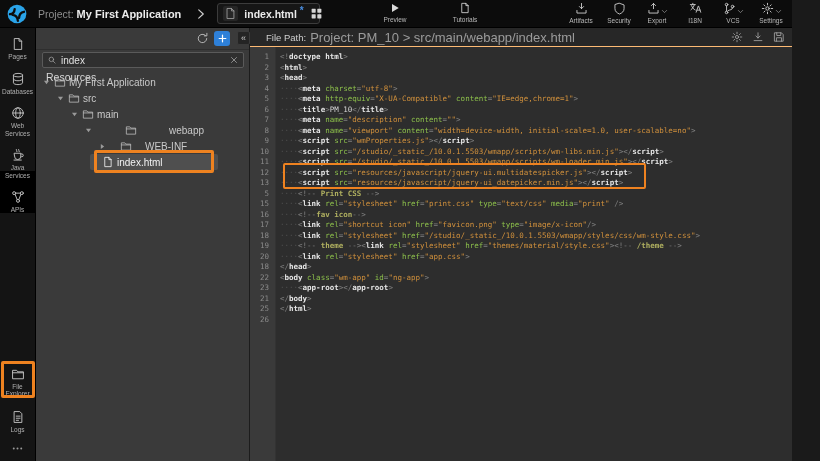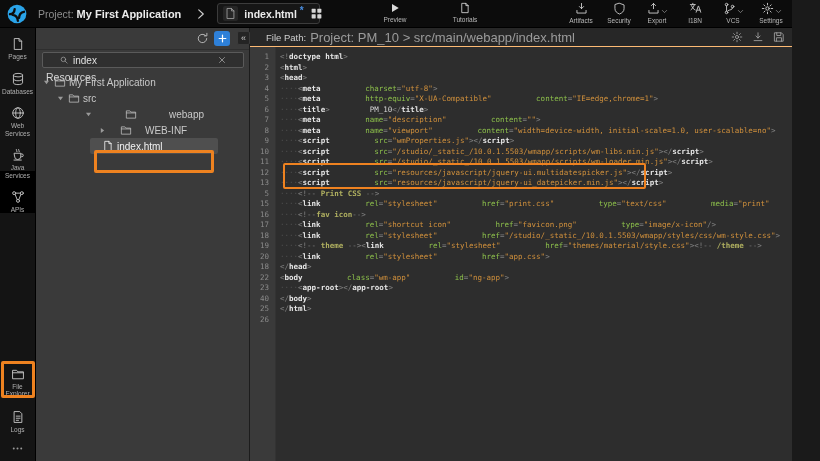--- a/index.html
+++ b/index.html
@@ -53,21 +53,21 @@
   .res-title{position:absolute;left:10px;top:5px;font-size:10.5px;color:#d8d8d8;margin-top:38px;}
   .res-refresh{position:absolute;left:160px;top:4px;width:13px;height:13px;color:#c2c2c2;}
   .res-plus{position:absolute;left:178px;top:3px;width:16px;height:15px;background:var(--blue,#2e80d8);
             border-radius:3px;color:#fff;display:flex;align-items:center;justify-content:center;}
   .res-plus .ic{width:11px;height:11px;}
   .collapse-btn{position:absolute;left:201px;top:3px;width:13px;height:14px;background:#242424;
             border:1px solid #3a3a3a;border-radius:2px;color:#c9c9c9;font-size:9px;
             display:flex;align-items:center;justify-content:center;box-sizing:border-box;}
   .search-row{position:absolute;left:6px;top:24px;width:202px;height:16px;background:#2f2f2f;
               border:1px solid #5a5a5a;border-radius:2px;display:flex;align-items:center;
-              padding:0 16px;box-sizing:border-box;gap:4px;}
+              padding:0 4px;box-sizing:border-box;gap:4px;}
   .search-row .mag{width:10px;height:10px;color:#a8a8a8;}
   .search-input{flex:1;background:transparent;border:none;outline:none;color:#e0e0e0;
                 font-size:10px;font-family:"Liberation Sans",sans-serif;padding:0;min-width:0;}
   .search-row .clr{width:10px;height:10px;color:#b5b5b5;}
   .tree{position:absolute;left:0;top:46px;width:214px;}
   .tree-row{position:relative;height:16px;display:flex;align-items:center;gap:3px;box-sizing:border-box;}
   .tree-row .caret{width:9px;height:9px;color:#9a9a9a;}
   .tree-row .node-ic{width:12px;height:12px;color:#b9b9b9;}
   .tree-lbl{font-size:10px;color:#c9c9c9;white-space:nowrap;position:relative;}
   .tree-row.sel .tree-lbl,.tree-row.sel .node-ic{color:#f2f2f2;z-index:2;}
@@ -87,21 +87,21 @@
   .gutter{width:26px;background:#3a3a3a;color:#8a8a8a;text-align:right;padding:5px 6px 0 0;
           box-sizing:border-box;border-right:1px solid #333;}
   .codecol{flex:1;padding:5px 0 0 4px;white-space:pre;overflow:hidden;color:#cfcfcf;}
   .cl{height:10.5px;}
   .tk-x{color:#7e7e7e;}
   .tk-t{color:#e6e6e6;font-weight:bold;}
   .tk-a{color:#8dc04b;}
   .tk-s{color:#d2913c;}
   .tk-c{color:#b0b060;font-weight:bold;}
   .tk-w{color:#4f4f4f;}
-  .tk-p{color:#d6d6d6;margin-left:40px;}
+  .tk-p{color:#d6d6d6;}
 
   
   .ann{position:absolute;border:3px solid var(--accent,#ee8220);border-radius:2px;
        pointer-events:none;z-index:60;box-sizing:border-box;}
   .ann-sidebar{left:1px;top:361px;width:34px;height:37px;}
   .ann-tree{left:94px;top:150px;width:120px;height:23px;}
   .ann-code{left:283px;top:163px;width:363px;height:26px;border-width:2px;}
 </style>
 </head>
 <body>
@@ -383,20 +383,34 @@
               <path d="M3.5 5h9L8 11z" fill="currentColor" stroke="none"></path>
             </svg>
           </span>
           <span class="ic node-ic">
             <svg viewBox="0 0 16 16" xmlns="http://www.w3.org/2000/svg">
               <path d="M1.8 13V3.8h4.6l1.4 1.7h6.4V13z"></path>
               <path d="M1.8 6.6h12.4"></path>
             </svg>
           </span>
           <span class="tree-lbl">src</span>
+        </div>
+        <div class="tree-row" style="padding-left: 34px;">
+          <span class="ic caret">
+            <svg viewBox="0 0 16 16" xmlns="http://www.w3.org/2000/svg">
+              <path d="M3.5 5h9L8 11z" fill="currentColor" stroke="none"></path>
+            </svg>
+          </span>
+          <span class="ic node-ic">
+            <svg viewBox="0 0 16 16" xmlns="http://www.w3.org/2000/svg">
+              <path d="M1.8 13V3.8h4.6l1.4 1.7h6.4V13z"></path>
+              <path d="M1.8 6.6h12.4"></path>
+            </svg>
+          </span>
+          <span class="tree-lbl">main</span>
         </div>
         <div class="tree-row" style="padding-left: 48px; gap: 32px;">
           <span class="ic caret">
             <svg viewBox="0 0 16 16" xmlns="http://www.w3.org/2000/svg">
               <path d="M3.5 5h9L8 11z" fill="currentColor" stroke="none"></path>
             </svg>
           </span>
           <span class="ic node-ic">
             <svg viewBox="0 0 16 16" xmlns="http://www.w3.org/2000/svg">
               <path d="M1.8 13V3.8h4.6l1.4 1.7h6.4V13z"></path>
@@ -479,21 +493,21 @@
           <div class="cl">5</div>
           <div class="cl">15</div>
           <div class="cl">16</div>
           <div class="cl">17</div>
           <div class="cl">18</div>
           <div class="cl">19</div>
           <div class="cl">20</div>
           <div class="cl">18</div>
           <div class="cl">22</div>
           <div class="cl">23</div>
-          <div class="cl">40</div>
+          <div class="cl">21</div>
           <div class="cl">25</div>
           <div class="cl">26</div>
         </div>
       <div class="codecol"><div class="cl"><span class="tk-x">&lt;!</span><span class="tk-t">doctype html</span><span class="tk-x">&gt;</span></div><div class="cl"><span class="tk-x">&lt;</span><span class="tk-t">html</span><span class="tk-x">&gt;</span></div><div class="cl"><span class="tk-x">&lt;</span><span class="tk-t">head</span><span class="tk-x">&gt;</span></div><div class="cl"><span class="tk-w">····</span><span class="tk-x">&lt;</span><span class="tk-t">meta</span><span class="tk-p"> </span><span class="tk-a">charset</span><span class="tk-x">=</span><span class="tk-s">"utf-8"</span><span class="tk-x">&gt;</span></div><div class="cl"><span class="tk-w">····</span><span class="tk-x">&lt;</span><span class="tk-t">meta</span><span class="tk-p"> </span><span class="tk-a">http-equiv</span><span class="tk-x">=</span><span class="tk-s">"X-UA-Compatible"</span><span class="tk-p"> </span><span class="tk-a">content</span><span class="tk-x">=</span><span class="tk-s">"IE=edge,chrome=1"</span><span class="tk-x">&gt;</span></div><div class="cl"><span class="tk-w">····</span><span class="tk-x">&lt;</span><span class="tk-t">title</span><span class="tk-x">&gt;</span><span class="tk-p">PM_10</span><span class="tk-x">&lt;/</span><span class="tk-t">title</span><span class="tk-x">&gt;</span></div><div class="cl"><span class="tk-w">····</span><span class="tk-x">&lt;</span><span class="tk-t">meta</span><span class="tk-p"> </span><span class="tk-a">name</span><span class="tk-x">=</span><span class="tk-s">"description"</span><span class="tk-p"> </span><span class="tk-a">content</span><span class="tk-x">=</span><span class="tk-s">""</span><span class="tk-x">&gt;</span></div><div class="cl"><span class="tk-w">····</span><span class="tk-x">&lt;</span><span class="tk-t">meta</span><span class="tk-p"> </span><span class="tk-a">name</span><span class="tk-x">=</span><span class="tk-s">"viewport"</span><span class="tk-p"> </span><span class="tk-a">content</span><span class="tk-x">=</span><span class="tk-s">"width=device-width, initial-scale=1.0, user-scalable=no"</span><span class="tk-x">&gt;</span></div><div class="cl"><span class="tk-w">····</span><span class="tk-x">&lt;</span><span class="tk-t">script</span><span class="tk-p"> </span><span class="tk-a">src</span><span class="tk-x">=</span><span class="tk-s">"wmProperties.js"</span><span class="tk-x">&gt;&lt;/</span><span class="tk-t">script</span><span class="tk-x">&gt;</span></div><div class="cl"><span class="tk-w">····</span><span class="tk-x">&lt;</span><span class="tk-t">script</span><span class="tk-p"> </span><span class="tk-a">src</span><span class="tk-x">=</span><span class="tk-s">"/studio/_static_/10.0.1.5503/wmapp/scripts/wm-libs.min.js"</span><span class="tk-x">&gt;&lt;/</span><span class="tk-t">script</span><span class="tk-x">&gt;</span></div><div class="cl"><span class="tk-w">····</span><span class="tk-x">&lt;</span><span class="tk-t">script</span><span class="tk-p"> </span><span class="tk-a">src</span><span class="tk-x">=</span><span class="tk-s">"/studio/_static_/10.0.1.5503/wmapp/scripts/wm-loader.min.js"</span><span class="tk-x">&gt;&lt;/</span><span class="tk-t">script</span><span class="tk-x">&gt;</span></div><div class="cl"><span class="tk-w">····</span><span class="tk-x">&lt;</span><span class="tk-t">script</span><span class="tk-p"> </span><span class="tk-a">src</span><span class="tk-x">=</span><span class="tk-s">"resources/javascript/jquery-ui.multidatespicker.js"</span><span class="tk-x">&gt;&lt;/</span><span class="tk-t">script</span><span class="tk-x">&gt;</span></div><div class="cl"><span class="tk-w">····</span><span class="tk-x">&lt;</span><span class="tk-t">script</span><span class="tk-p"> </span><span class="tk-a">src</span><span class="tk-x">=</span><span class="tk-s">"resources/javascript/jquery-ui_datepicker.min.js"</span><span class="tk-x">&gt;&lt;/</span><span class="tk-t">script</span><span class="tk-x">&gt;</span></div><div class="cl"><span class="tk-w">····</span><span class="tk-x">&lt;!-- </span><span class="tk-c">Print CSS</span><span class="tk-x"> --&gt;</span></div><div class="cl"><span class="tk-w">····</span><span class="tk-x">&lt;</span><span class="tk-t">link</span><span class="tk-p"> </span><span class="tk-a">rel</span><span class="tk-x">=</span><span class="tk-s">"stylesheet"</span><span class="tk-p"> </span><span class="tk-a">href</span><span class="tk-x">=</span><span class="tk-s">"print.css"</span><span class="tk-p"> </span><span class="tk-a">type</span><span class="tk-x">=</span><span class="tk-s">"text/css"</span><span class="tk-p"> </span><span class="tk-a">media</span><span class="tk-x">=</span><span class="tk-s">"print"</span><span class="tk-p"> </span><span class="tk-x">/&gt;</span></div><div class="cl"><span class="tk-w">····</span><span class="tk-x">&lt;!--</span><span class="tk-c">fav icon</span><span class="tk-x">--&gt;</span></div><div class="cl"><span class="tk-w">····</span><span class="tk-x">&lt;</span><span class="tk-t">link</span><span class="tk-p"> </span><span class="tk-a">rel</span><span class="tk-x">=</span><span class="tk-s">"shortcut icon"</span><span class="tk-p"> </span><span class="tk-a">href</span><span class="tk-x">=</span><span class="tk-s">"favicon.png"</span><span class="tk-p"> </span><span class="tk-a">type</span><span class="tk-x">=</span><span class="tk-s">"image/x-icon"</span><span class="tk-x">/&gt;</span></div><div class="cl"><span class="tk-w">····</span><span class="tk-x">&lt;</span><span class="tk-t">link</span><span class="tk-p"> </span><span class="tk-a">rel</span><span class="tk-x">=</span><span class="tk-s">"stylesheet"</span><span class="tk-p"> </span><span class="tk-a">href</span><span class="tk-x">=</span><span class="tk-s">"/studio/_static_/10.0.1.5503/wmapp/styles/css/wm-style.css"</span><span class="tk-x">&gt;</span></div><div class="cl"><span class="tk-w">····</span><span class="tk-x">&lt;!-- </span><span class="tk-c">theme</span><span class="tk-x"> --&gt;&lt;</span><span class="tk-t">link</span><span class="tk-p"> </span><span class="tk-a">rel</span><span class="tk-x">=</span><span class="tk-s">"stylesheet"</span><span class="tk-p"> </span><span class="tk-a">href</span><span class="tk-x">=</span><span class="tk-s">"themes/material/style.css"</span><span class="tk-x">&gt;&lt;!-- </span><span class="tk-c">/theme</span><span class="tk-x"> --&gt;</span></div><div class="cl"><span class="tk-w">····</span><span class="tk-x">&lt;</span><span class="tk-t">link</span><span class="tk-p"> </span><span class="tk-a">rel</span><span class="tk-x">=</span><span class="tk-s">"stylesheet"</span><span class="tk-p"> </span><span class="tk-a">href</span><span class="tk-x">=</span><span class="tk-s">"app.css"</span><span class="tk-x">&gt;</span></div><div class="cl"><span class="tk-x">&lt;/</span><span class="tk-t">head</span><span class="tk-x">&gt;</span></div><div class="cl"><span class="tk-x">&lt;</span><span class="tk-t">body</span><span class="tk-p"> </span><span class="tk-a">class</span><span class="tk-x">=</span><span class="tk-s">"wm-app"</span><span class="tk-p"> </span><span class="tk-a">id</span><span class="tk-x">=</span><span class="tk-s">"ng-app"</span><span class="tk-x">&gt;</span></div><div class="cl"><span class="tk-w">····</span><span class="tk-x">&lt;</span><span class="tk-t">app-root</span><span class="tk-x">&gt;&lt;/</span><span class="tk-t">app-root</span><span class="tk-x">&gt;</span></div><div class="cl"><span class="tk-x">&lt;/</span><span class="tk-t">body</span><span class="tk-x">&gt;</span></div><div class="cl"><span class="tk-x">&lt;/</span><span class="tk-t">html</span><span class="tk-x">&gt;</span></div><div class="cl"></div></div>
     </div>
   </div>
 
   <div class="ann ann-sidebar"></div>
   <div class="ann ann-tree"></div>
   <div class="ann ann-code"></div>

